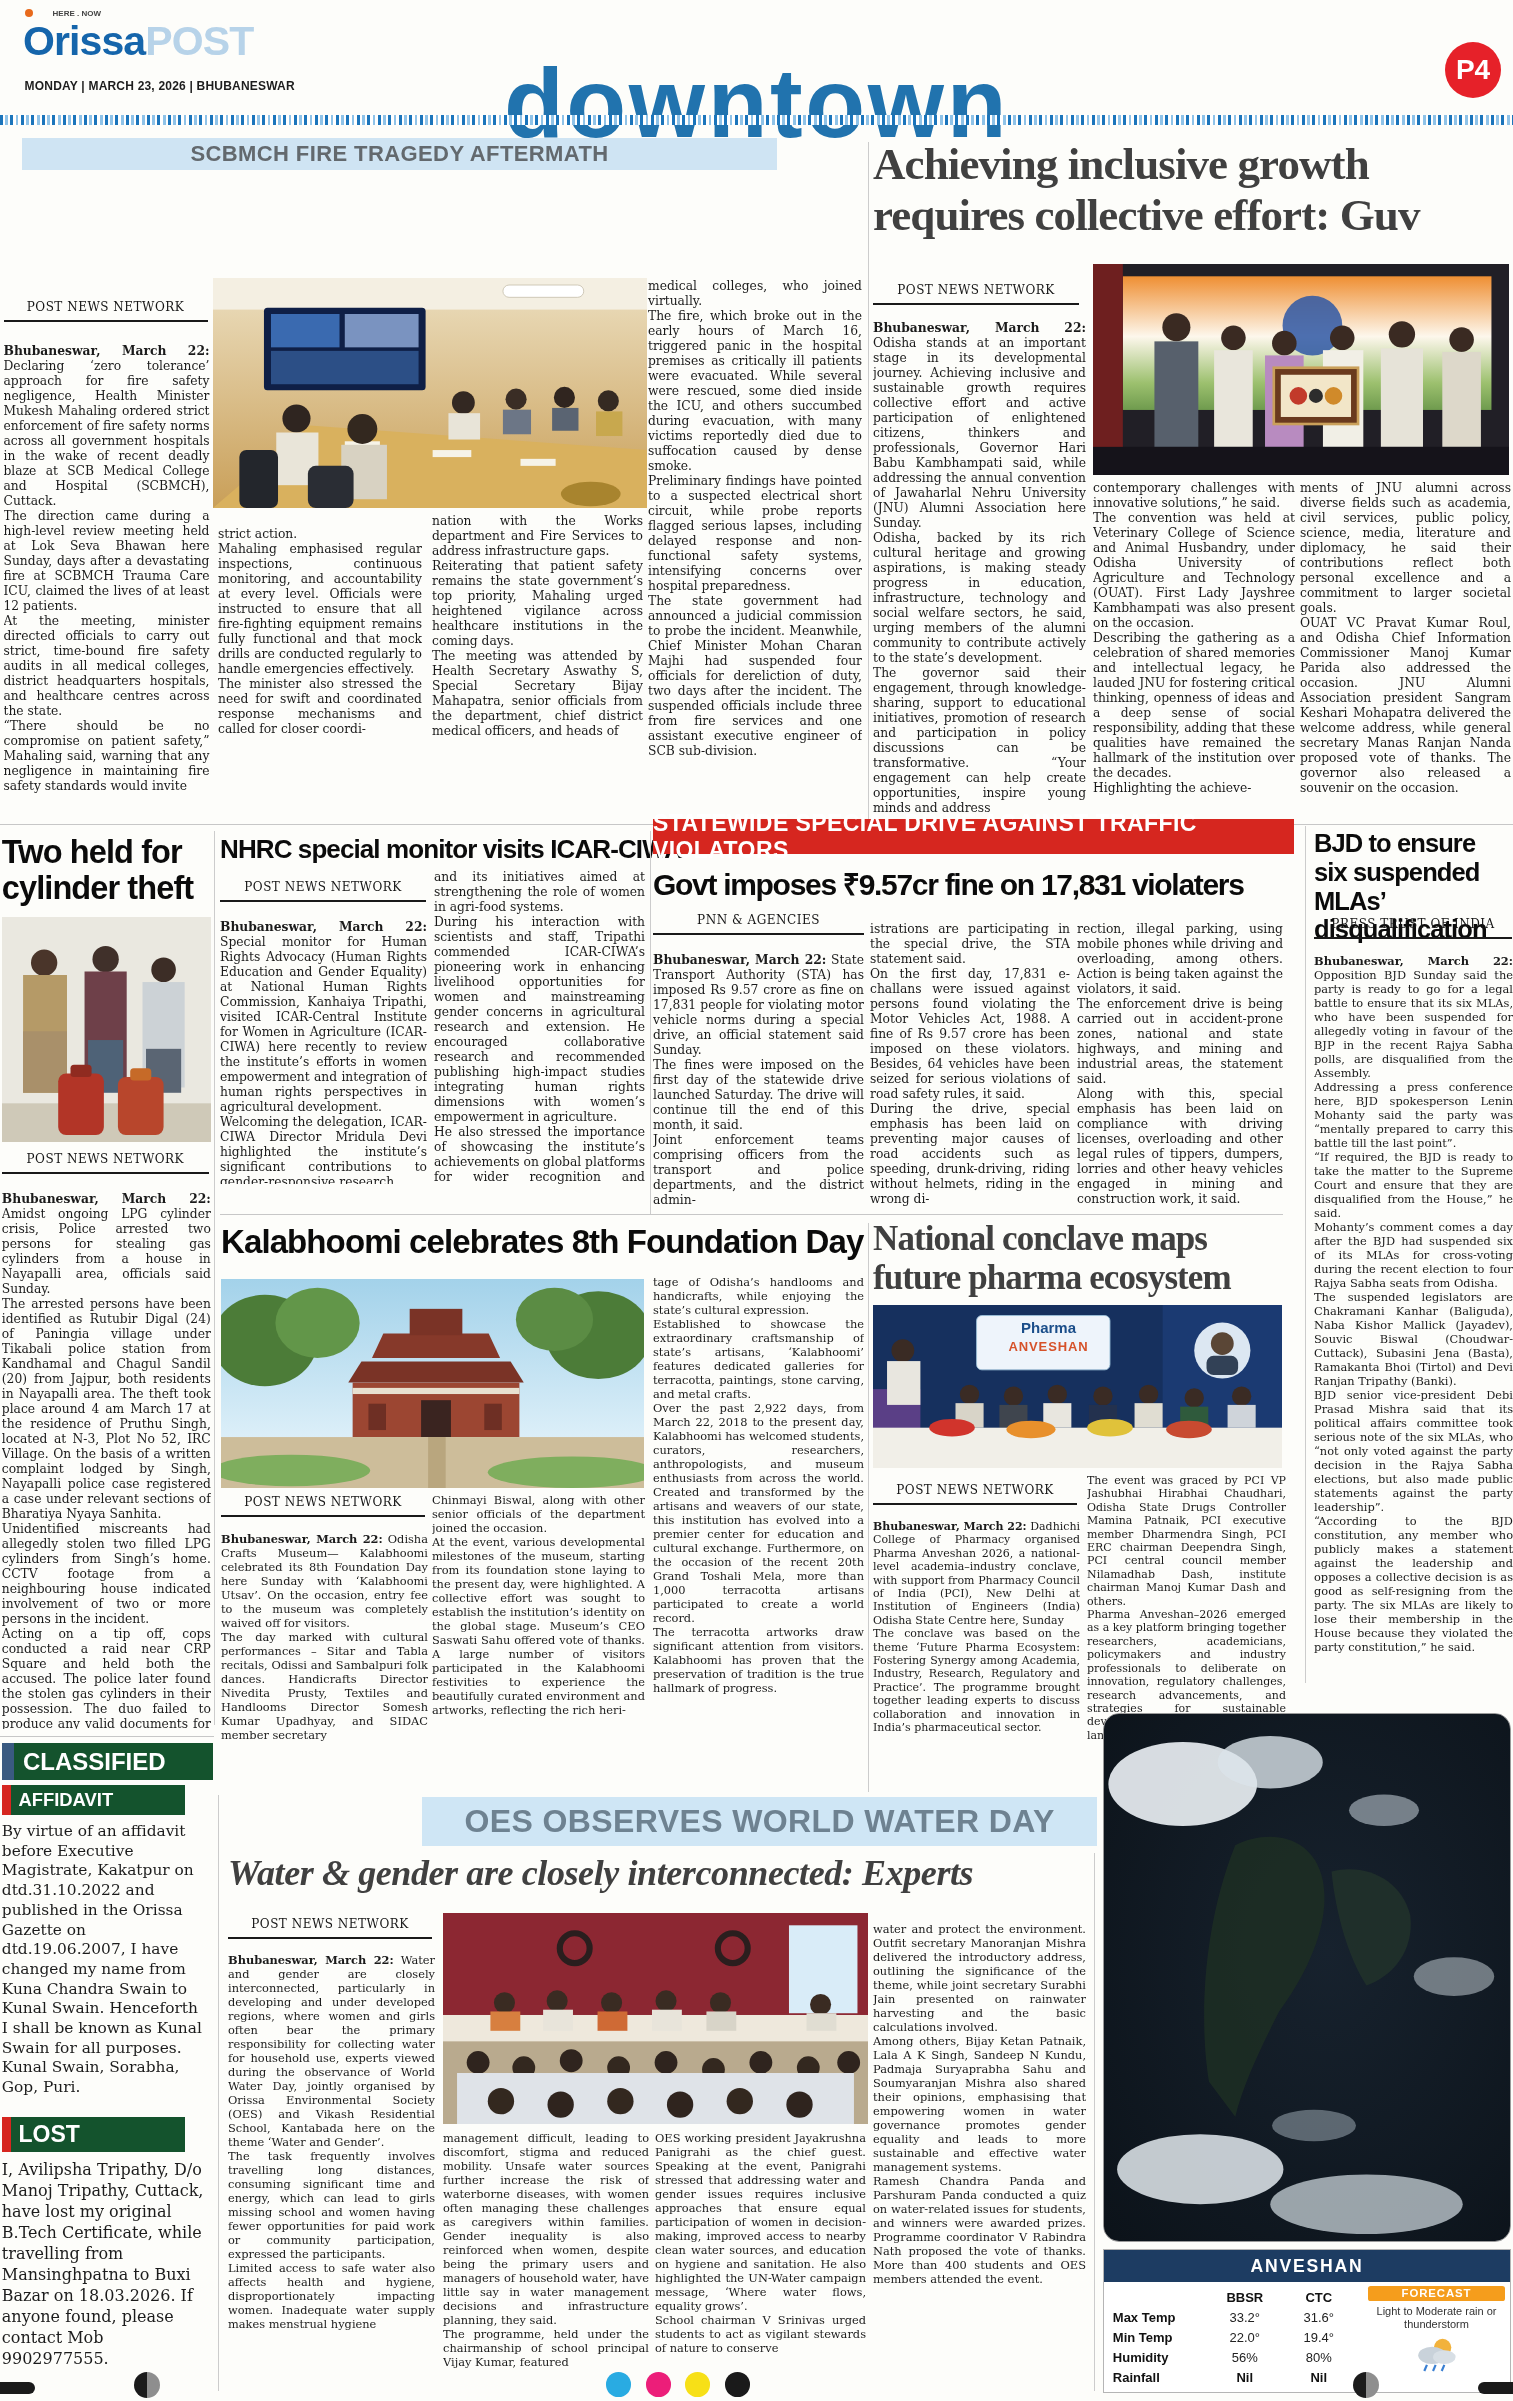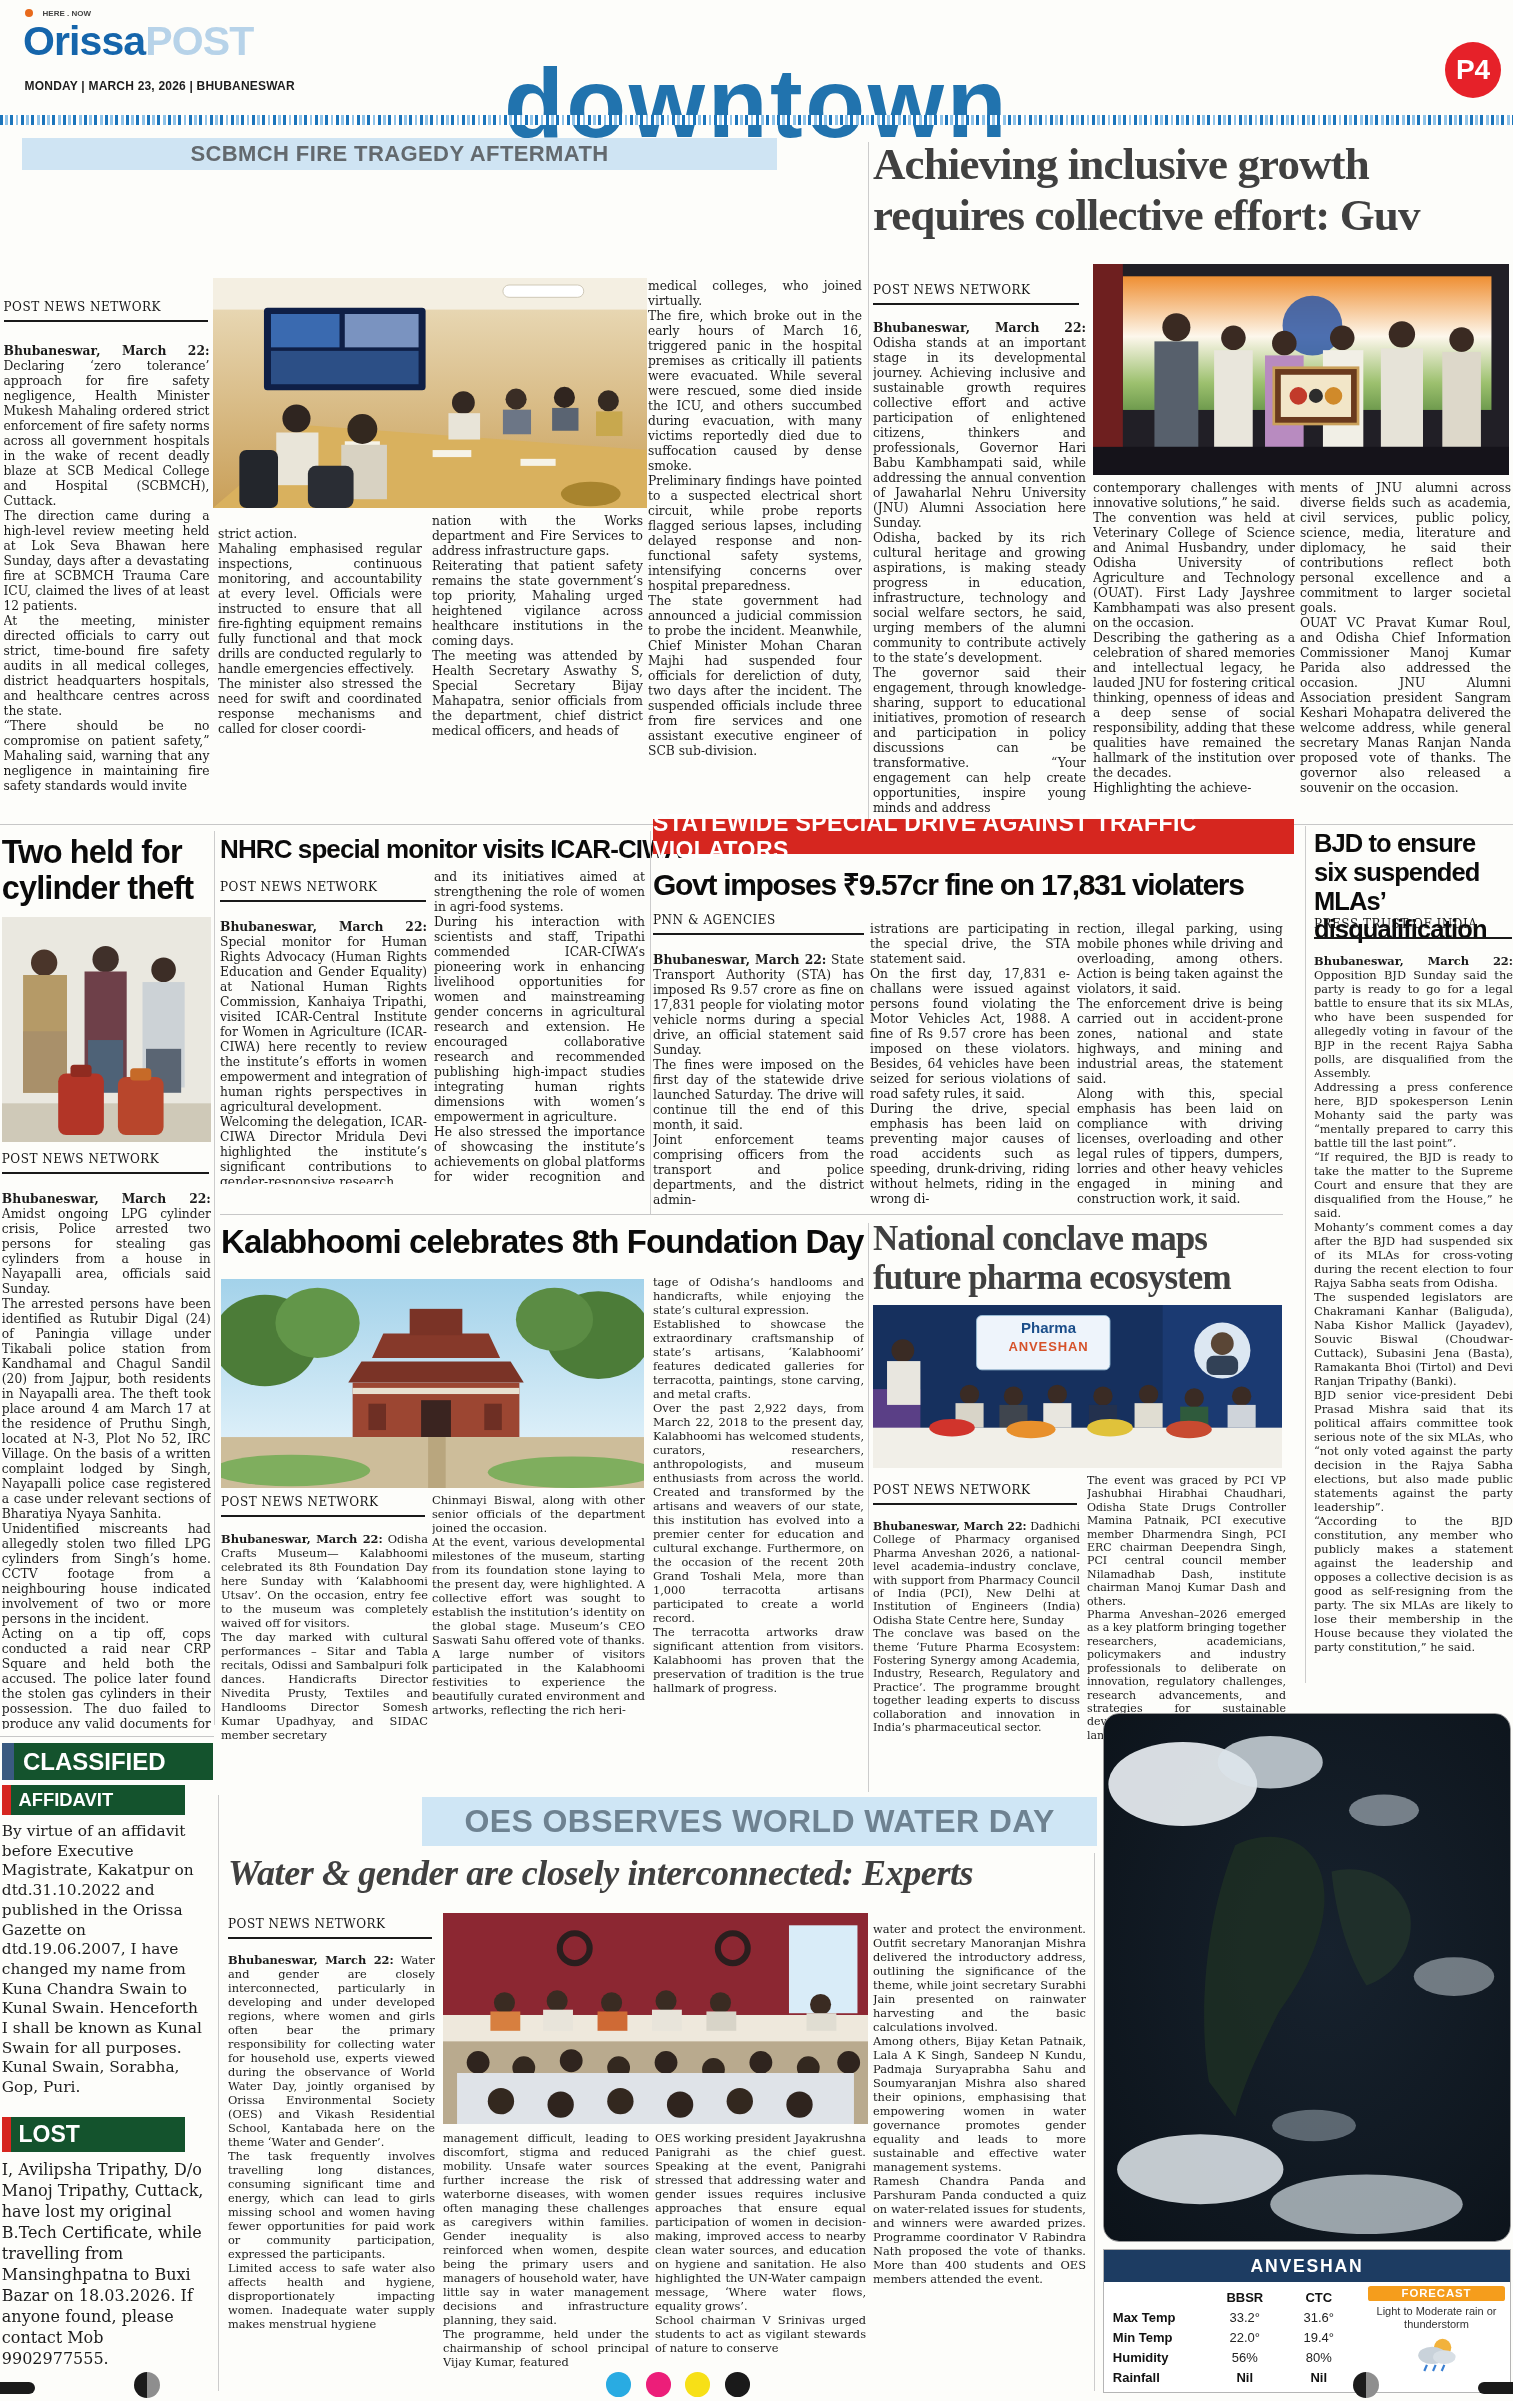--- a/index.html
+++ b/index.html
@@ -3,21 +3,21 @@
 <meta charset="utf-8">
 <style>
   html,body{margin:0;padding:0;background:#e9e9e9;}
   #page{position:relative;width:1513px;height:2401px;background:#fdfdfa;margin:0 auto;overflow:hidden;
         font-family:"DejaVu Serif", serif;color:#1c1c1c;}
   .abs{position:absolute;}
   .sans{font-family:"Liberation Sans", sans-serif;}
   .hl{font-family:"Liberation Sans", sans-serif;font-weight:700;color:#0b0b0b;}
   .serifhl{font-family:"Liberation Serif", serif;font-weight:700;color:#404040;}
   .byline{font-family:"DejaVu Serif", serif;font-size:12px;letter-spacing:0.5px;color:#161616;
-          border-bottom:2.2px solid #191919;padding-bottom:6.1px;}
+          border-bottom:2.2px solid #191919;padding-bottom:6.1px;text-align:center;}
   .body-col{font-size:12.3px;line-height:15px;text-align:justify;white-space:pre-line;overflow:hidden;color:#1b1b1b;}
   .b13{font-size:11.4px;line-height:14px;}
   .b125{font-size:11px;line-height:13.4px;}
   .dl{font-weight:700;}
   .kicker{display:flex;align-items:center;justify-content:center;font-family:"Liberation Sans",sans-serif;font-weight:700;}
   .rule-h{background:#c7c7c7;height:0.9px;}
   .rule-v{background:#cccccc;width:0.9px;}
   .photo{overflow:hidden;background:#ddd;}
   .photo svg{display:block;width:100%;height:100%;}
   .barlabel{background:#14532d;color:#ffffff;display:flex;align-items:center;
@@ -26,21 +26,21 @@
   .wx-cell{font-family:"Liberation Sans",sans-serif;font-size:13px;color:#222;}
   .wx-head{font-weight:700;color:#111;}
   .two-tone{background:linear-gradient(90deg,#1b1b1b 50%,#8e8e8e 50%);border-radius:50%;}
   .dot{border-radius:50%;}
 </style>
 </head>
 <body>
 
 <div id="page">
 
-  <div class="abs" style="left:24.6px;top:8.8px;display:flex;align-items:center;gap:10px;justify-content:flex-end;">
+  <div class="abs" style="left:24.6px;top:8.8px;display:flex;align-items:center;gap:20px;justify-content:flex-end;">
     <span class="dot" style="width:8px;height:8px;background:#e86a1c;display:inline-block;"></span>
     <span class="sans" style="font-size:8px;font-weight:700;color:#444;">HERE . NOW</span>
   </div>
   <div class="abs sans" style="left:23px;top:17.6px;font-size:41px;font-weight:700;letter-spacing:-0.9px;"><span style="color:#1565ab;">Orissa</span><span style="color:#b7d3e9;">POST</span></div>
   <div class="abs sans" style="left:24.6px;top:79px;font-size:12px;font-weight:700;color:#1d1d1d;letter-spacing:0.2px;">MONDAY | MARCH 23, 2026 | BHUBANESWAR</div>
   <div class="abs sans" style="left:50%;transform:translateX(-50%);top:7px;font-size:98px;font-weight:700;color:#2173ae;letter-spacing:2.6px;margin-top:40px;">downtown</div>
   <div class="abs sans" style="left:1445px;top:42px;width:56px;height:56px;border-radius:50%;background:#e62129;color:#fff;display:flex;align-items:center;justify-content:center;font-size:28px;font-weight:700;">P4</div>
   <div class="abs" style="left:0;top:115px;width:1513px;height:9.7px;background:repeating-linear-gradient(90deg,#1b75bb 0 2.6px,#ffffff 2.6px 5.3px,#8fc3e8 5.3px 8px,#ffffff 8px 10.5px);"></div>
 
   <div class="abs kicker" style="left:22px;top:138px;width:755px;height:32px;background:#cfe4f3;color:#63696e;font-size:22px;letter-spacing:0.4px;">SCBMCH FIRE TRAGEDY AFTERMATH</div>

